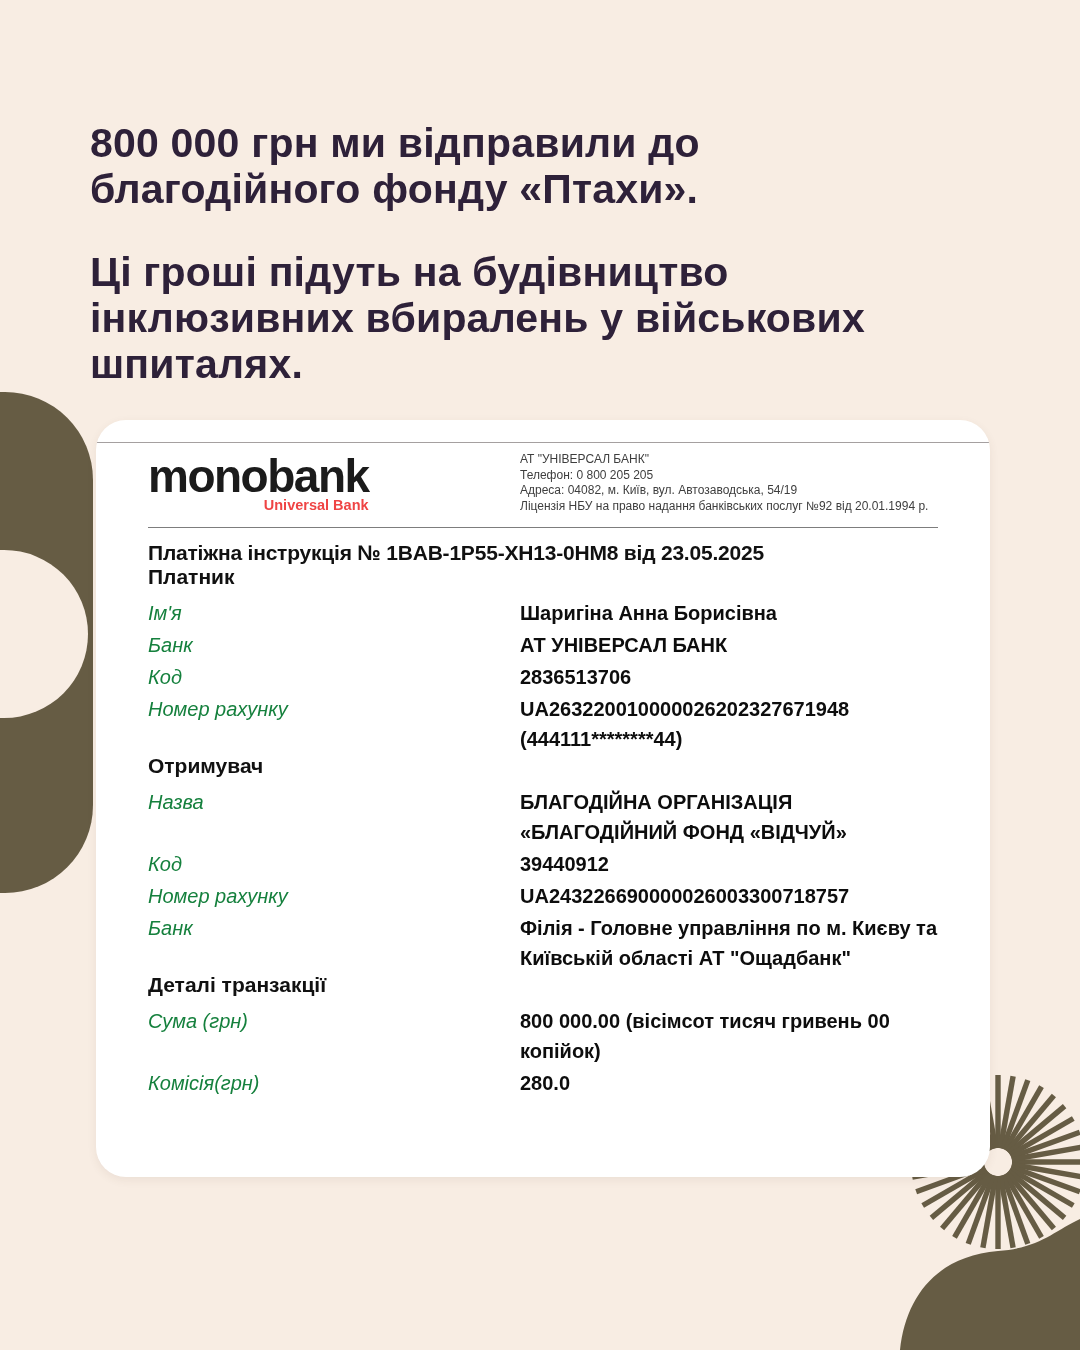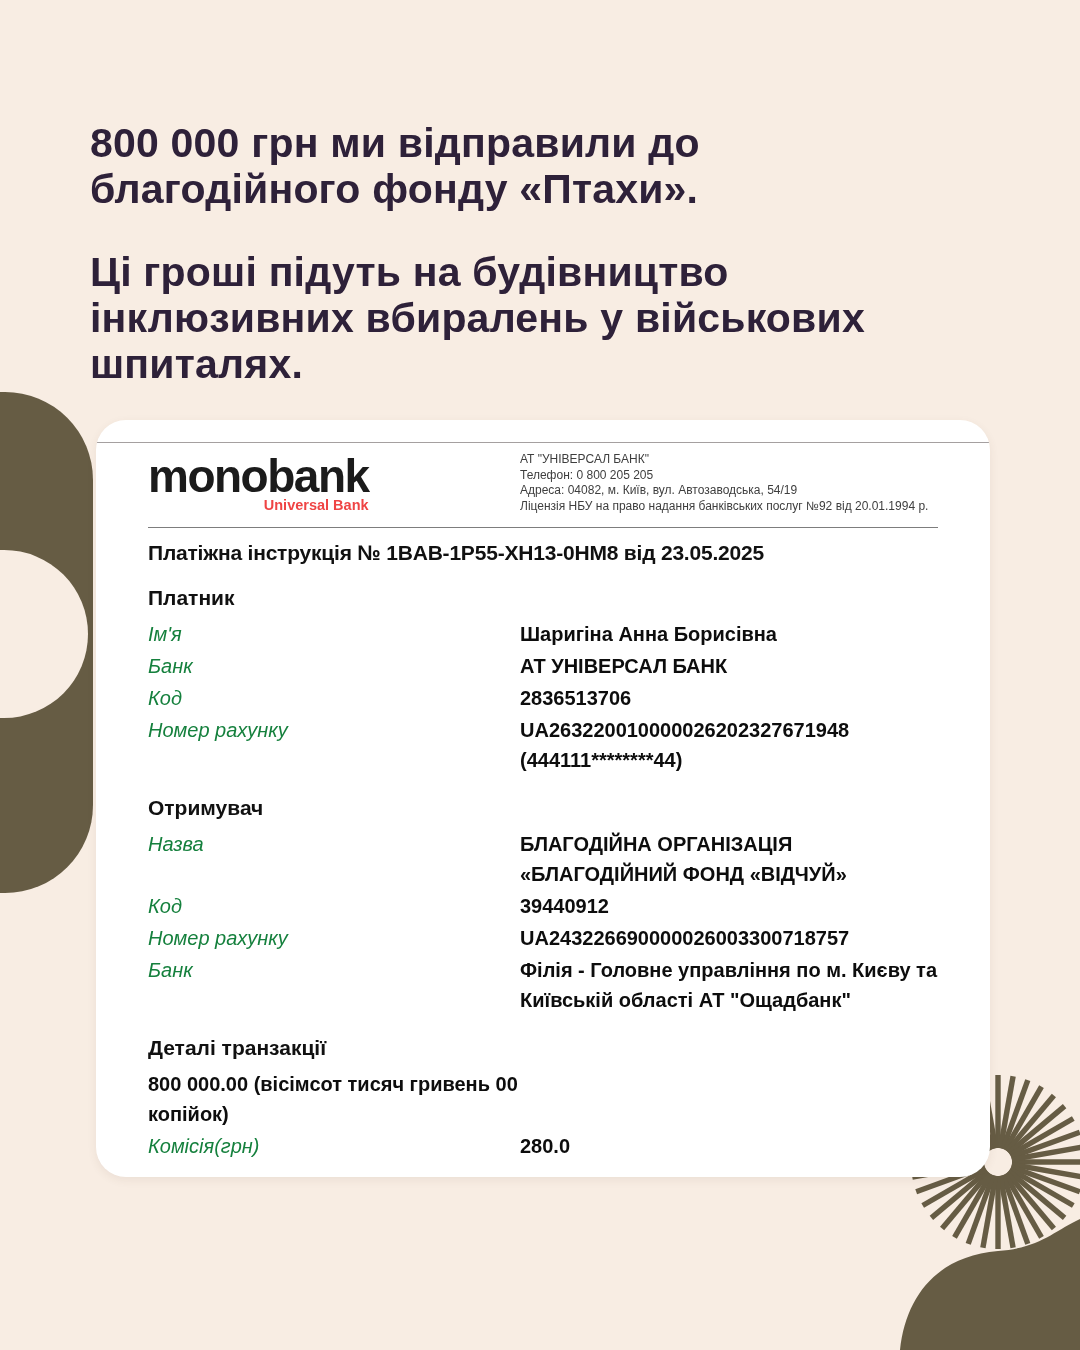--- a/index.html
+++ b/index.html
@@ -63,21 +63,21 @@
   }
   .bank-info div{white-space:nowrap;}
   .separator{height:1px;background:#7d7d7d;margin-top:13px;}
   .doc-title{
     margin-top:13px;
     font-size:21px;font-weight:bold;color:#111;
     letter-spacing:-.2px;
   }
   .section-heading{
     font-size:21px;font-weight:bold;color:#111;
-    margin-top:21px;margin-bottom:9px;
+    margin-bottom:9px;
   }
   .section + .section .section-heading{}
   .row{display:flex;font-size:20px;line-height:30px;}
   .row + .row{margin-top:2px;justify-content:flex-end;}
   .row .label{width:372px;color:#15803d;flex:none;font-style:italic;}
   .row .value{width:420px;font-weight:bold;color:#0d0d0d;}
 </style>
 </head>
 <body>
 
@@ -190,20 +190,21 @@
           <div class="value">UA243226690000026003300718757</div>
         </div>
         <div class="row">
           <div class="label">Банк</div>
           <div class="value">Філія - Головне управління по м. Києву та Київській області АТ "Ощадбанк"</div>
         </div>
       </div>
       <div class="section">
         <div class="section-heading">Деталі транзакції</div>
         <div class="row">
+          <div class="label">Сума (грн)</div>
           <div class="value">800 000.00 (вісімсот тисяч гривень 00 копійок)</div>
         </div>
         <div class="row">
           <div class="label">Комісія(грн)</div>
           <div class="value">280.0</div>
         </div>
       </div>
     </div>
 </div>
 

